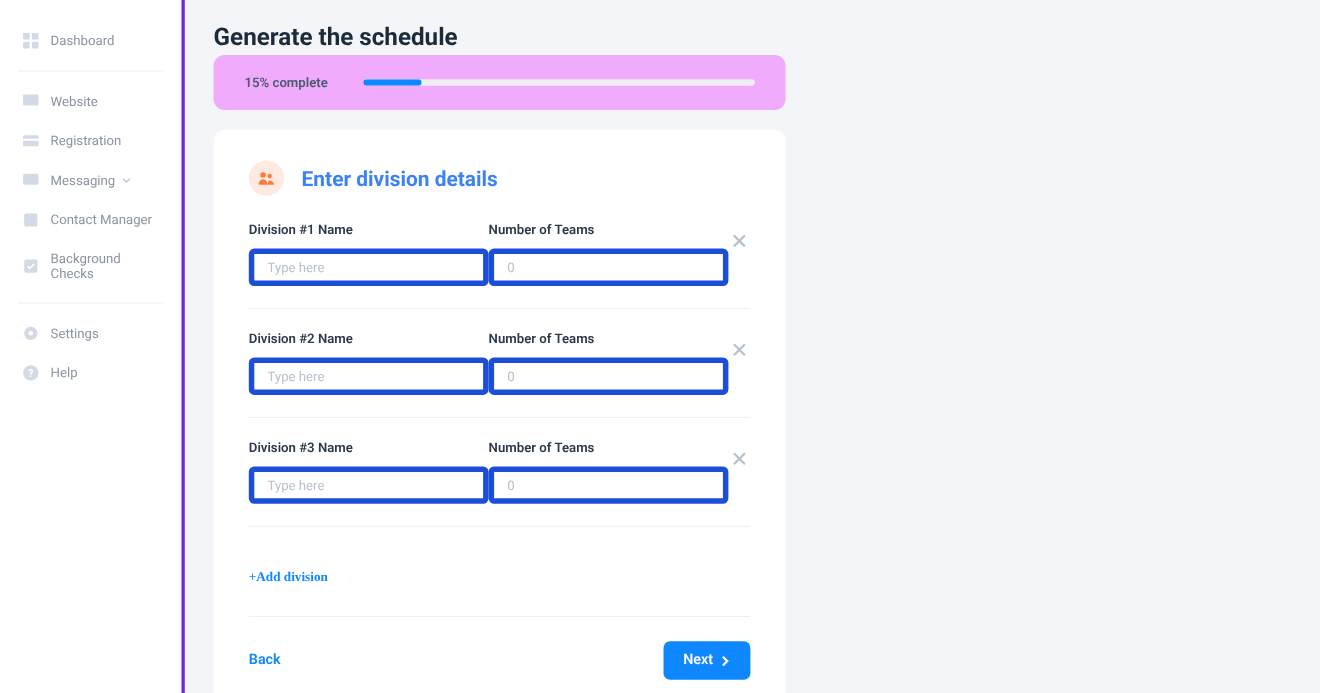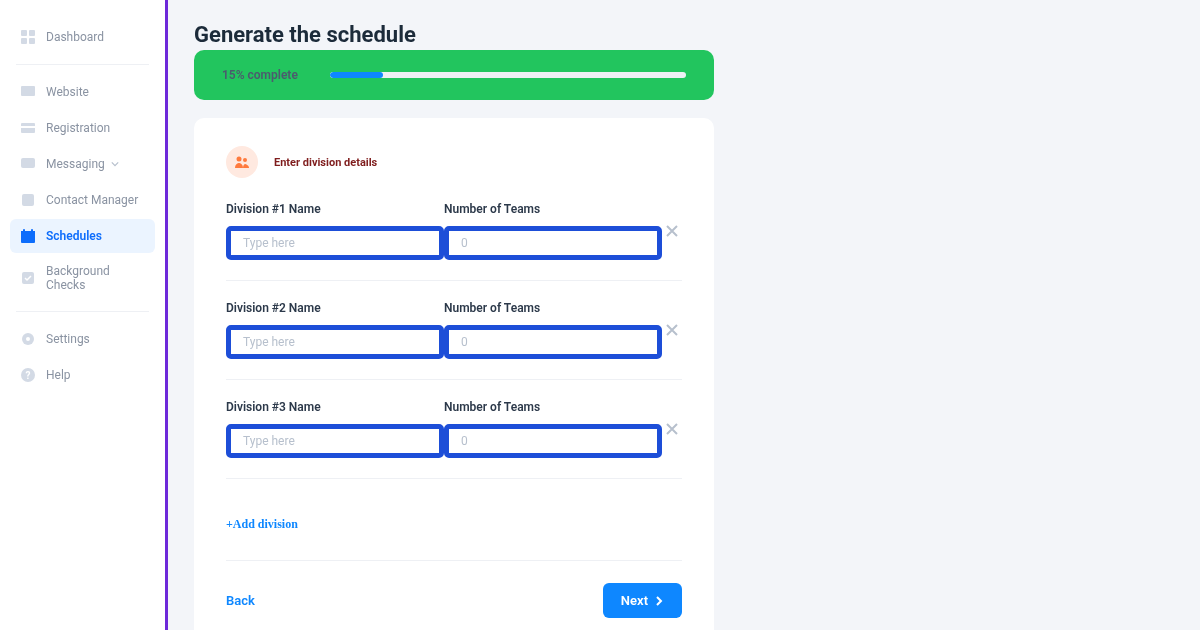--- a/index.html
+++ b/index.html
@@ -6,32 +6,32 @@
 body { background: #f3f5f9; width: 1200px; height: 630px; overflow: hidden; display: flex; }
 .sidebar { width: 168px; background: #fff; padding: 20px 0 0 0; flex-shrink: 0; border-right: 3px solid #6d28d9; }
 .nav-section { padding: 0 10px; }
 .nav-item { display: flex; align-items: center; padding: 9px 10px; font-size: 12px; color: #8a93a2; cursor: pointer; border-radius: 6px; margin-bottom: 2px; }
 .nav-item.active { background: #ebf4ff; color: #0d6dfc; font-weight: 600; }
 .nav-item .icon { width: 16px; height: 16px; margin-right: 10px; display: flex; align-items: center; justify-content: center; flex-shrink: 0; }
 .nav-item .icon svg { width: 16px; height: 16px; }
 .nav-divider { height: 1px; background: #eef0f4; margin: 10px 16px; }
 .main { flex: 1; padding: 22px 26px 0 26px; overflow: auto; }
 .page-title { font-size: 22px; font-weight: 700; color: #1c2b3a; margin-bottom: 3px; }
-.progress-card { background: #22c55e; border-radius: 10px; padding: 18px 28px; display: flex; align-items: center; margin-bottom: 18px; width: 520px; }
+.progress-card { background: #f0abfc; border-radius: 10px; padding: 18px 28px; display: flex; align-items: center; margin-bottom: 18px; width: 520px; }
 .progress-text { font-size: 12px; color: #4c5a6e; font-weight: 600; margin-right: 32px; white-space: nowrap; }
 .progress-bar { flex: 1; height: 6px; background: #eef0f4; border-radius: 3px; overflow: hidden; }
 .progress-fill { height: 100%; background: #0e87ff; border-radius: 3px; }
 .form-card { background: #fff; border-radius: 10px; padding: 28px 32px 28px 32px; width: 520px; }
 .card-header { display: flex; align-items: center; margin-bottom: 24px; }
 .card-header .icon-circle { width: 32px; height: 32px; border-radius: 50%; background: #ffe9e0; display: flex; align-items: center; justify-content: center; margin-right: 16px; }
 .card-header .icon-circle svg { width: 16px; height: 16px; fill: #ff7a3d; }
-.card-header h2 { font-size: 11px; font-weight: 700; color: #7f1d1d; }
+.card-header h2 { font-size: 19px; font-weight: 700; color: #3b82f6; }
 .division-row { padding-bottom: 20px; border-bottom: 1px solid #eef0f4; margin-bottom: 20px; }
 .division-row:last-of-type { border-bottom: none; margin-bottom: 0; padding-bottom: 0; }
-.field-row { display: flex; align-items: center; }
+.field-row { display: flex; align-items: flex-start; }
 .field { display: flex; flex-direction: column; }
 .field.name { flex: 1; }
 .field.teams { flex: 1; }
 .field label { font-size: 12px; font-weight: 600; color: #2c394a; margin-bottom: 10px; }
 .field input { height: 34px; border: 5px solid #1d4ed8; border-radius: 5px; padding: 0 12px; font-size: 12px; color: #2c394a; outline: none; }
 .field input::placeholder { color: #b7c0cd; }
 .delete-btn { width: 20px; height: 34px; display: flex; align-items: center; justify-content: center; cursor: pointer; color: #b7c0cd; }
 .delete-btn svg { width: 12px; height: 12px; }
 .add-link { color: #0e87ff; font-size: 12px; font-weight: 600; cursor: pointer; margin-top: 18px; display: inline-block; font-family: Liberation Serif, serif; }
 .form-footer { display: flex; justify-content: space-between; align-items: center; margin-top: 28px; padding-top: 22px; border-top: 1px solid #eef0f4; }
@@ -88,31 +88,20 @@
           </svg></span>
     </div>
     <div class="nav-item">
       <span class="icon">
           <svg viewBox="0 0 16 16">
             <rect x="2" y="2" width="12" height="12" rx="2" fill="#d3dae5"></rect>
           </svg>
         </span>
       <span>Contact Manager</span>
     </div>
-    <div class="nav-item active">
-      <span class="icon">
-          <svg viewBox="0 0 16 16">
-            <rect x="1" y="3" width="14" height="12" rx="1" fill="#0d6dfc"></rect>
-            <rect x="1" y="3" width="14" height="3" fill="#0d6dfc"></rect>
-            <rect x="3" y="1" width="2" height="4" rx="1" fill="#0d6dfc"></rect>
-            <rect x="11" y="1" width="2" height="4" rx="1" fill="#0d6dfc"></rect>
-          </svg>
-        </span>
-      <span>Schedules</span>
-    </div>
     <div class="nav-item">
       <span class="icon">
           <svg viewBox="0 0 16 16">
             <rect x="2" y="2" width="12" height="12" rx="2" fill="#d3dae5"></rect>
             <path d="M5 8 L7 10 L11 6" stroke="#fff" stroke-width="1.5" fill="none"></path>
           </svg>
         </span>
       <span>Background Checks</span>
     </div>
   </div>

